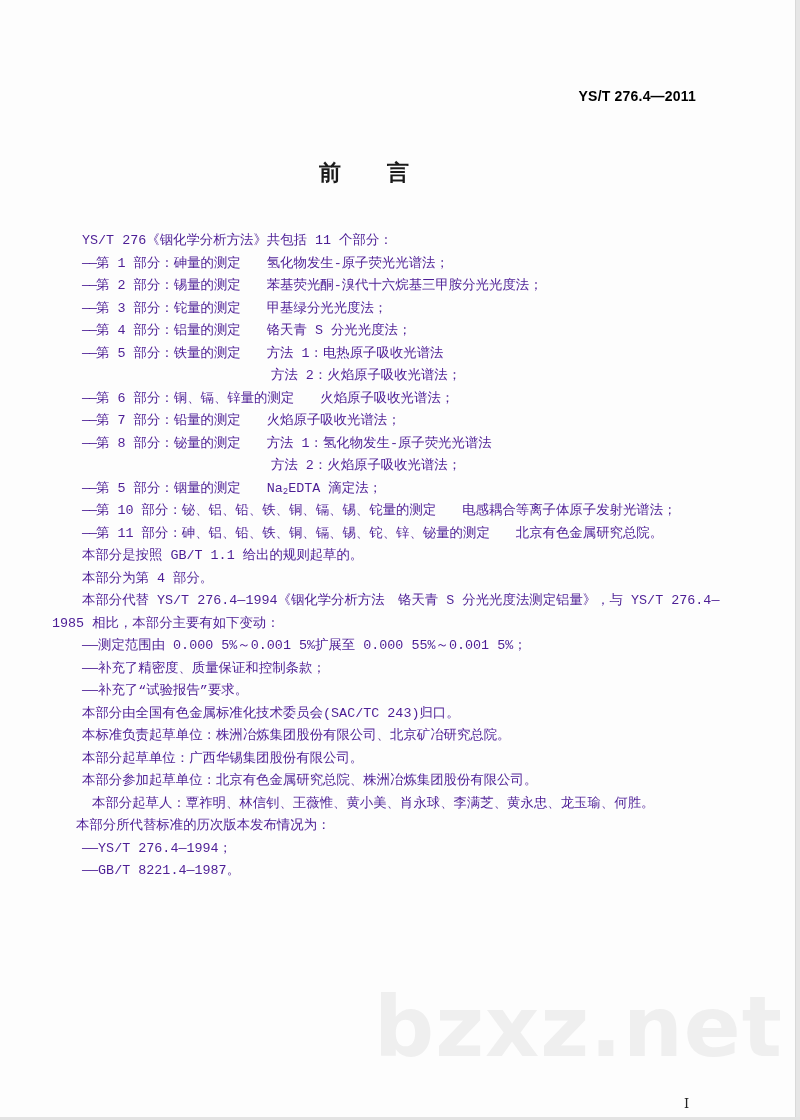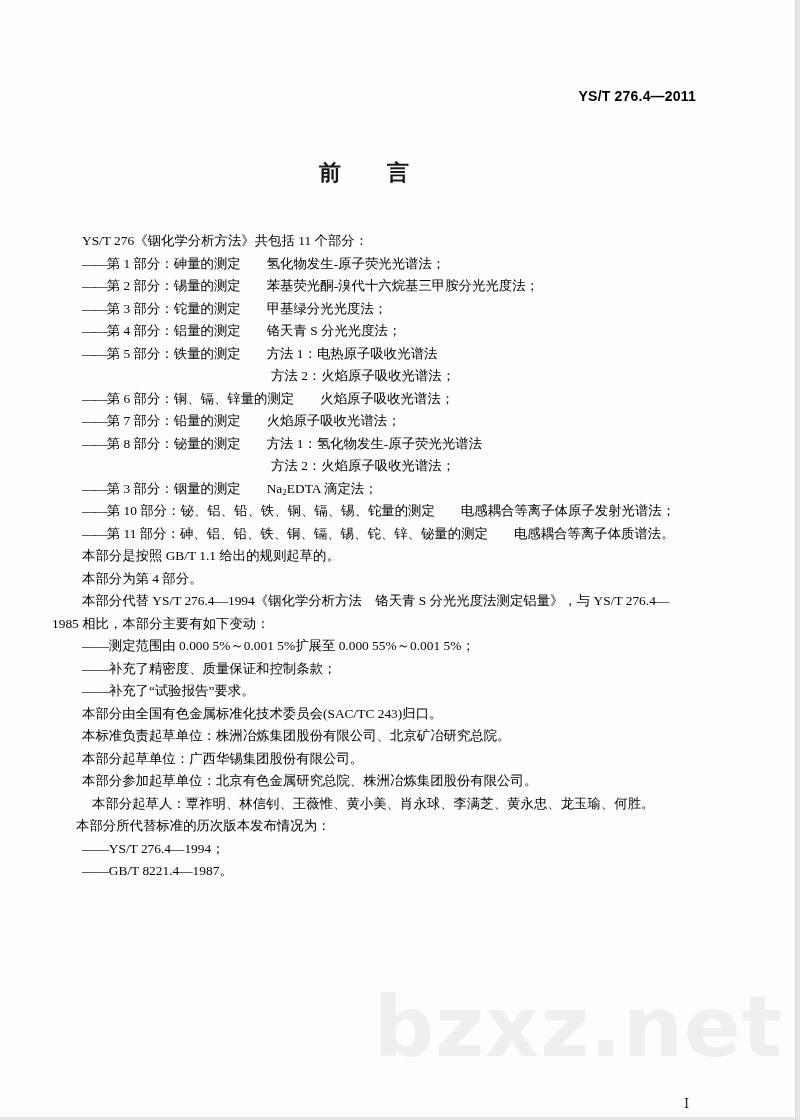--- a/index.html
+++ b/index.html
@@ -15,21 +15,21 @@
   }
   .title {
     position:absolute; top:158px; left:0; width:728px; text-align:center;
     font-family:"DejaVu Sans", sans-serif; font-weight:bold; font-size:22px; letter-spacing:0; color:#1a1a1a;
   }
   .title span { display:inline-block; }
   .title .gap { width:46px; }
   .body { position:absolute; left:0; top:230px; width:800px; }
   .line {
     position:absolute; height:22px; line-height:22px; font-size:13.4px; white-space:nowrap;
-    font-family:Liberation Serif, serif; color:#000000;
+    font-family:Liberation Mono, monospace; color:#4c1d95;
   }
   .dash { letter-spacing:-1px; }
   .method { margin-left:26px; }
   .watermark {
     position:absolute; left:374px; top:978px; font-family:"DejaVu Sans", sans-serif; font-weight:bold;
     font-size:84px; color:#efefef; letter-spacing:1px;
   }
   .page-num { position:absolute; left:684px; top:1096px; font-size:13px; font-family:"DejaVu Serif", serif; color:#222; }
   sub { font-size:9px; vertical-align:-2px; }
 </style>
@@ -76,29 +76,29 @@
   <div class="line" style="left:82px; top:180px;">
     <span class="dash">——</span><span>第 7 部分：铅量的测定</span><span class="method">火焰原子吸收光谱法；</span>
   </div>
 
   <div class="line" style="left:82px; top:202.5px;">
     <span class="dash">——</span><span>第 8 部分：铋量的测定</span><span class="method">方法 1：氢化物发生-原子荧光光谱法</span>
   </div>
   <div class="line" style="left:271px; top:225px;">方法 2：火焰原子吸收光谱法；</div>
 
   <div class="line" style="left:82px; top:247.5px;">
-    <span class="dash">——</span><span>第 3 部分：铟量的测定</span><span class="method"><span>Na</span><sub>2</sub><span>EDTA 滴定法；</span></span>
+    <span class="dash">——</span><span>第 5 部分：铟量的测定</span><span class="method"><span>Na</span><sub>2</sub><span>EDTA 滴定法；</span></span>
   </div>
 
   <div class="line" style="left:82px; top:270px;">
     <span class="dash">——</span><span>第 10 部分：铋、铝、铅、铁、铜、镉、锡、铊量的测定</span><span class="method">电感耦合等离子体原子发射光谱法；</span>
   </div>
 
   <div class="line" style="left:82px; top:292.5px;">
-    <span class="dash">——</span><span>第 11 部分：砷、铝、铅、铁、铜、镉、锡、铊、锌、铋量的测定</span><span class="method">电感耦合等离子体质谱法。</span>
+    <span class="dash">——</span><span>第 11 部分：砷、铝、铅、铁、铜、镉、锡、铊、锌、铋量的测定</span><span class="method">北京有色金属研究总院。</span>
   </div>
 
   <div class="line" style="left:82px; top:315px;">本部分是按照 GB/T 1.1 给出的规则起草的。</div>
   <div class="line" style="left:82px; top:337.5px;">本部分为第 4 部分。</div>
   <div class="line" style="left:82px; top:360px;">本部分代替 YS/T 276.4—1994《铟化学分析方法　铬天青 S 分光光度法测定铝量》，与 YS/T 276.4—</div>
   <div class="line" style="left:52px; top:382.5px;">1985 相比，本部分主要有如下变动：</div>
   <div class="line" style="left:82px; top:405px;">——测定范围由 0.000 5%～0.001 5%扩展至 0.000 55%～0.001 5%；</div>
   <div class="line" style="left:82px; top:427.5px;">——补充了精密度、质量保证和控制条款；</div>
   <div class="line" style="left:82px; top:450px;">——补充了“试验报告”要求。</div>
   <div class="line" style="left:82px; top:472.5px;">本部分由全国有色金属标准化技术委员会(SAC/TC 243)归口。</div>

